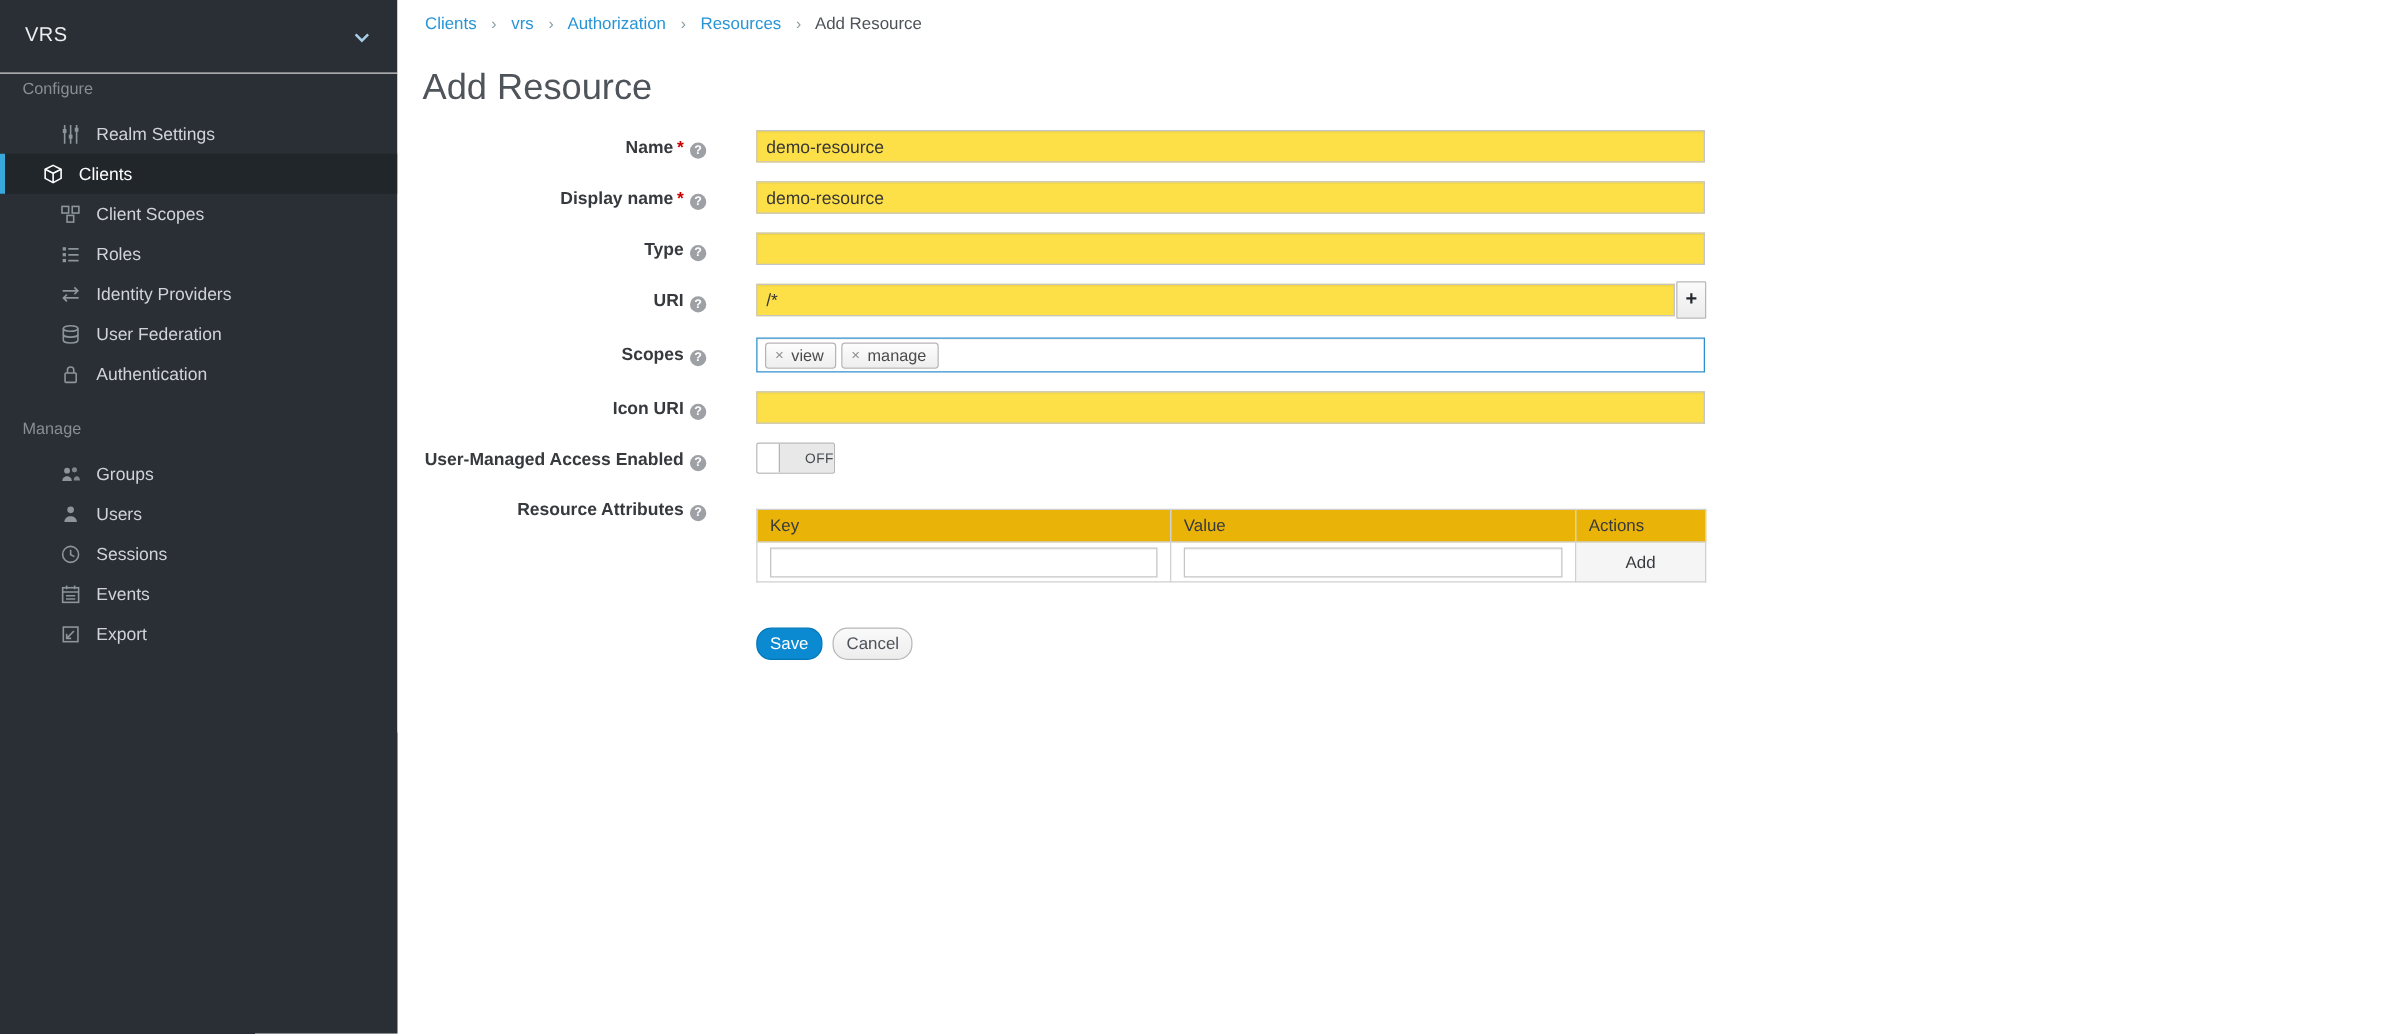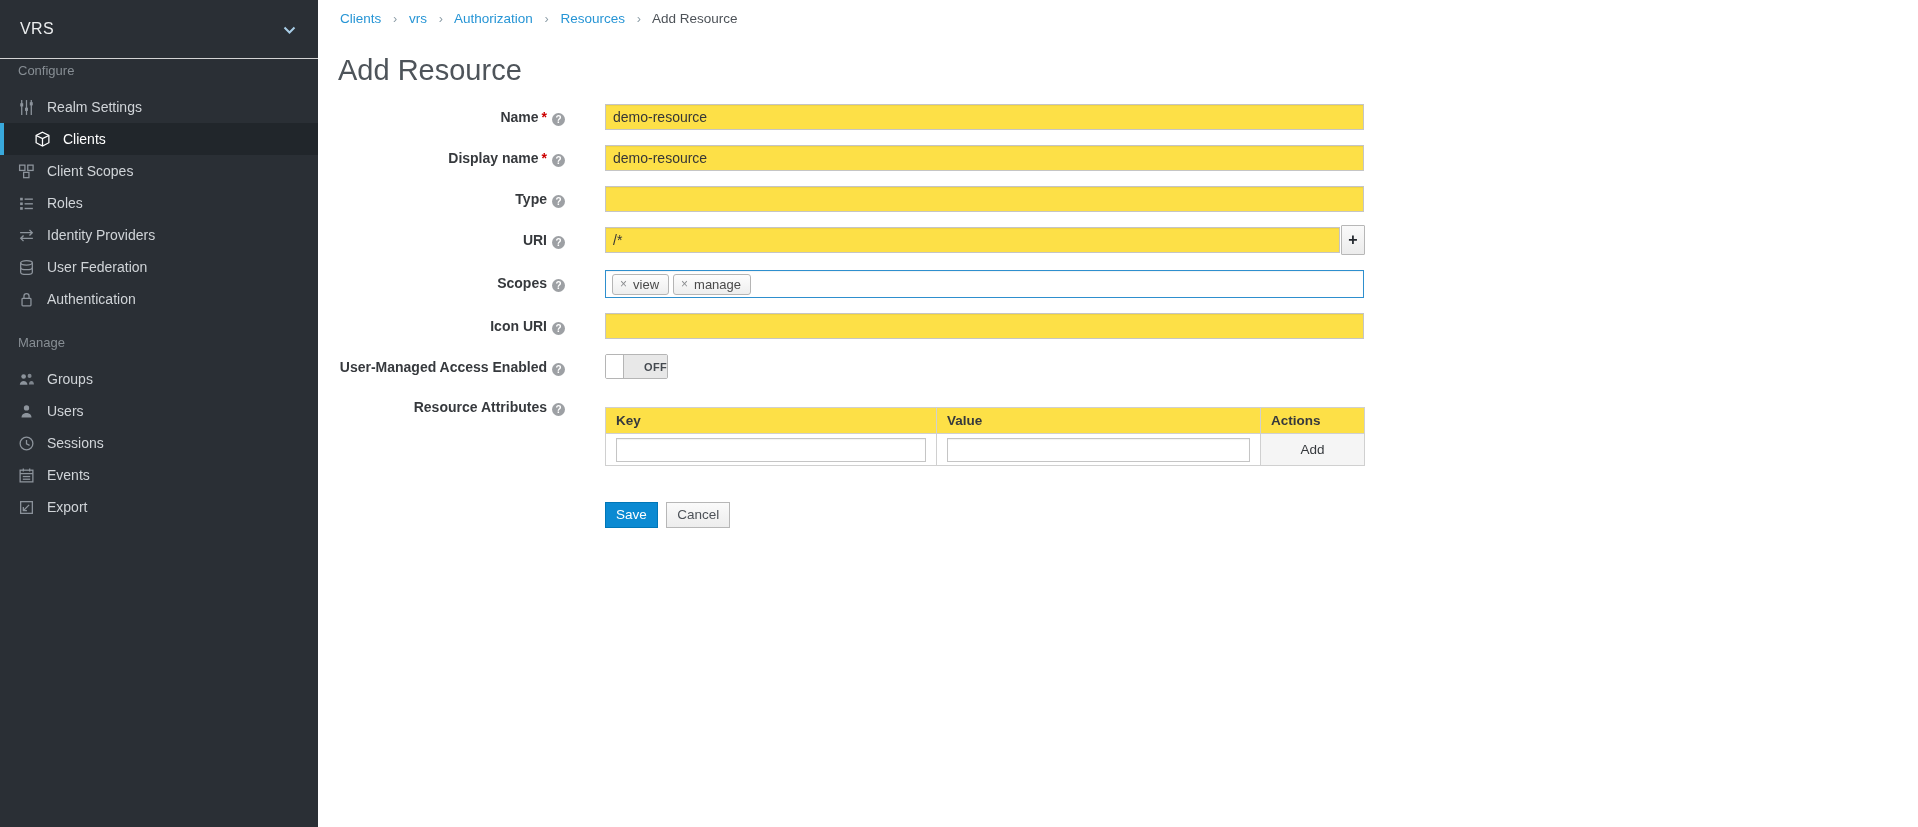--- a/index.html
+++ b/index.html
@@ -22,21 +22,21 @@
   }
   .sb-chevron { position:absolute; right:22px; top:26px; cursor:pointer; }
 
   .nav-section { margin-top:2px; }
   .nav-section + .nav-section { margin-top:18px; }
   .nav-section-label {
     color:#878e94; font-size:13px; padding-left:18px; line-height:20px;
   }
   .nav-list { margin-top:10px; }
   .nav-item {
-    height:32px; display:flex; align-items:center; padding-left:17px;
+    height:32px; display:flex; align-items:center; padding-left:47px;
     cursor:pointer; color:#d0d4d8; font-size:14px;
   }
   .nav-item.active {
     background:#21262b; border-left:4px solid #39a9dc; padding-left:29px; color:#ffffff;
   }
   .nav-icon { width:18px; height:17px; display:flex; justify-content:center; align-items:center; flex:0 0 18px; }
   .nav-label { margin-left:12px; white-space:nowrap; }
 
   
   .main { position:absolute; left:318px; top:0; width:1600px; height:586px; background:#fff; }
@@ -91,41 +91,41 @@
     font-size:13px; color:#4a4a4a; white-space:nowrap;
   }
   .tag .x { color:#8b8d90; margin-right:6px; font-size:12px; cursor:pointer; line-height:1; }
 
   .toggle {
     display:flex; width:63px; height:25px; border:1px solid #b5b5b5;
     border-radius:2px; overflow:hidden; cursor:pointer; background:#fff;
   }
   .toggle .knob { width:27px; background:#fff; border-right:1px solid #b5b5b5; }
   .toggle .state {
-    flex:1; background:#e8e8e8; font-size:11px; font-weight:bold; color:#454a50;
+    flex:1; background:#e8e8e8; font-size:11px; font-weight:normal; color:#454a50;
     display:flex; align-items:center; justify-content:center; letter-spacing:.3px;padding-left:20px;
   }
 
   .attr-table { border-collapse:collapse; width:759px; margin-top:13px; font-size:13.5px; table-layout:fixed; }
   .attr-table th {
-    background:#fde047; border:1px solid #d0d0d0; text-align:left;
-    font-weight:bold; color:#36393d; height:26px; padding:0 10px;
+    background:#eab308; border:1px solid #d0d0d0; text-align:left;
+    font-weight:normal; color:#36393d; height:26px; padding:0 10px;
   }
   .attr-table td { border:1px solid #d0d0d0; height:32px; padding:0 10px; background:#fff; }
   .attr-table td.actions { background:#f5f5f5; text-align:center; }
   .cell-input {
     width:100%; height:24px; border:1px solid #c5c5c5; padding:0 6px;
     font-size:13px; font-family:inherit; color:#363636; outline:none;
     box-shadow:inset 0 1px 1px rgba(0,0,0,.05);
   }
   .add-link { cursor:pointer; color:#36393d; font-size:13.5px; }
 
   .actions-row { margin-top:36px; margin-bottom:0; }
   .btn {
-    height:26px; font-size:13.5px; font-family:inherit; border-radius:0;
+    height:26px; font-size:13.5px; font-family:inherit; border-radius:12px;
     cursor:pointer; padding:0 10px; line-height:1;
   }
   .btn-primary { background:#0b8ad2; border:1px solid #0076b7; color:#ffffff; }
   .btn-default {
     background:linear-gradient(#fafafa,#ededed); border:1px solid #b7b7b7;
     color:#4d5258; margin-left:4px;
   }
 
   svg.icn { display:block; }
 </style>

